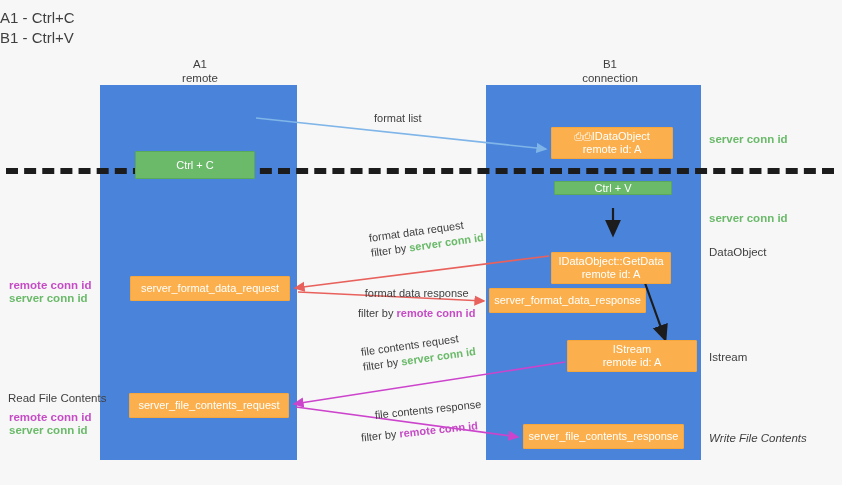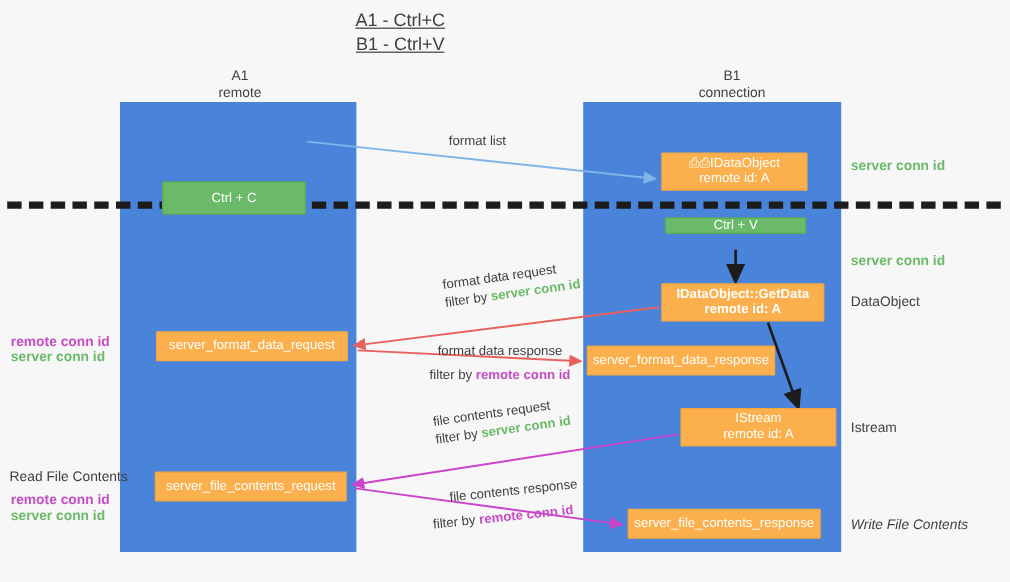--- a/index.html
+++ b/index.html
@@ -9,21 +9,21 @@
     font-family:"Liberation Sans", sans-serif;
     color:#3c3c3c;
     overflow:hidden;
     position:relative;
   }
   #stage{position:absolute;left:0;top:0;width:842px;height:485px;}
 
   
   .title{
     position:absolute;left:0;top:8px;width:667px;
-    text-align:center;font-size:15px;line-height:20px;color:#3f3f3f;text-decoration:underline;
+    font-size:15px;line-height:20px;color:#3f3f3f;
   }
 
   
   .lane{position:absolute;background:#4a84da;}
   .lane-a{left:100px;top:85px;width:197px;height:375px;}
   .lane-b{left:486px;top:85px;width:215px;height:375px;}
 
   .lane-head{
     position:absolute;text-align:center;font-size:11.5px;
     line-height:14px;color:#3f3f3f;
@@ -37,21 +37,21 @@
     display:flex;align-items:center;justify-content:center;
     text-align:center;color:#ffffff;font-size:11px;line-height:13px;
     border-radius:1px;
   }
   .box.green{background:#6aba6a;border:1px solid #5aa85a;}
   .box.orange{background:#fbb04d;border:1px solid #f5a63c;}
 
   .b-ctrlc   {left:135px;top:103px;width:120px;height:28px;margin-top:48px;}
   .b-idata   {left:551px;top:127px;width:122px;height:32px;}
   .b-ctrlv   {left:554px;top:181px;width:118px;height:14px;}
-  .b-getdata {left:551px;top:236px;width:136px;height:32px;font-weight:bold;}
+  .b-getdata {left:551px;top:252px;width:120px;height:32px;}
   .b-sfdreq  {left:130px;top:276px;width:160px;height:25px;text-align:right;}
   .b-sfdres  {left:489px;top:288px;width:157px;height:25px;}
   .b-istream {left:567px;top:340px;width:130px;height:32px;}
   .b-sfcreq  {left:129px;top:393px;width:160px;height:25px;}
   .b-sfcres  {left:523px;top:424px;width:161px;height:25px;}
 
   
   .divider{
     position:absolute;left:6px;top:168px;width:828px;height:0;
     border-top:6px dashed #1c1c1c;

